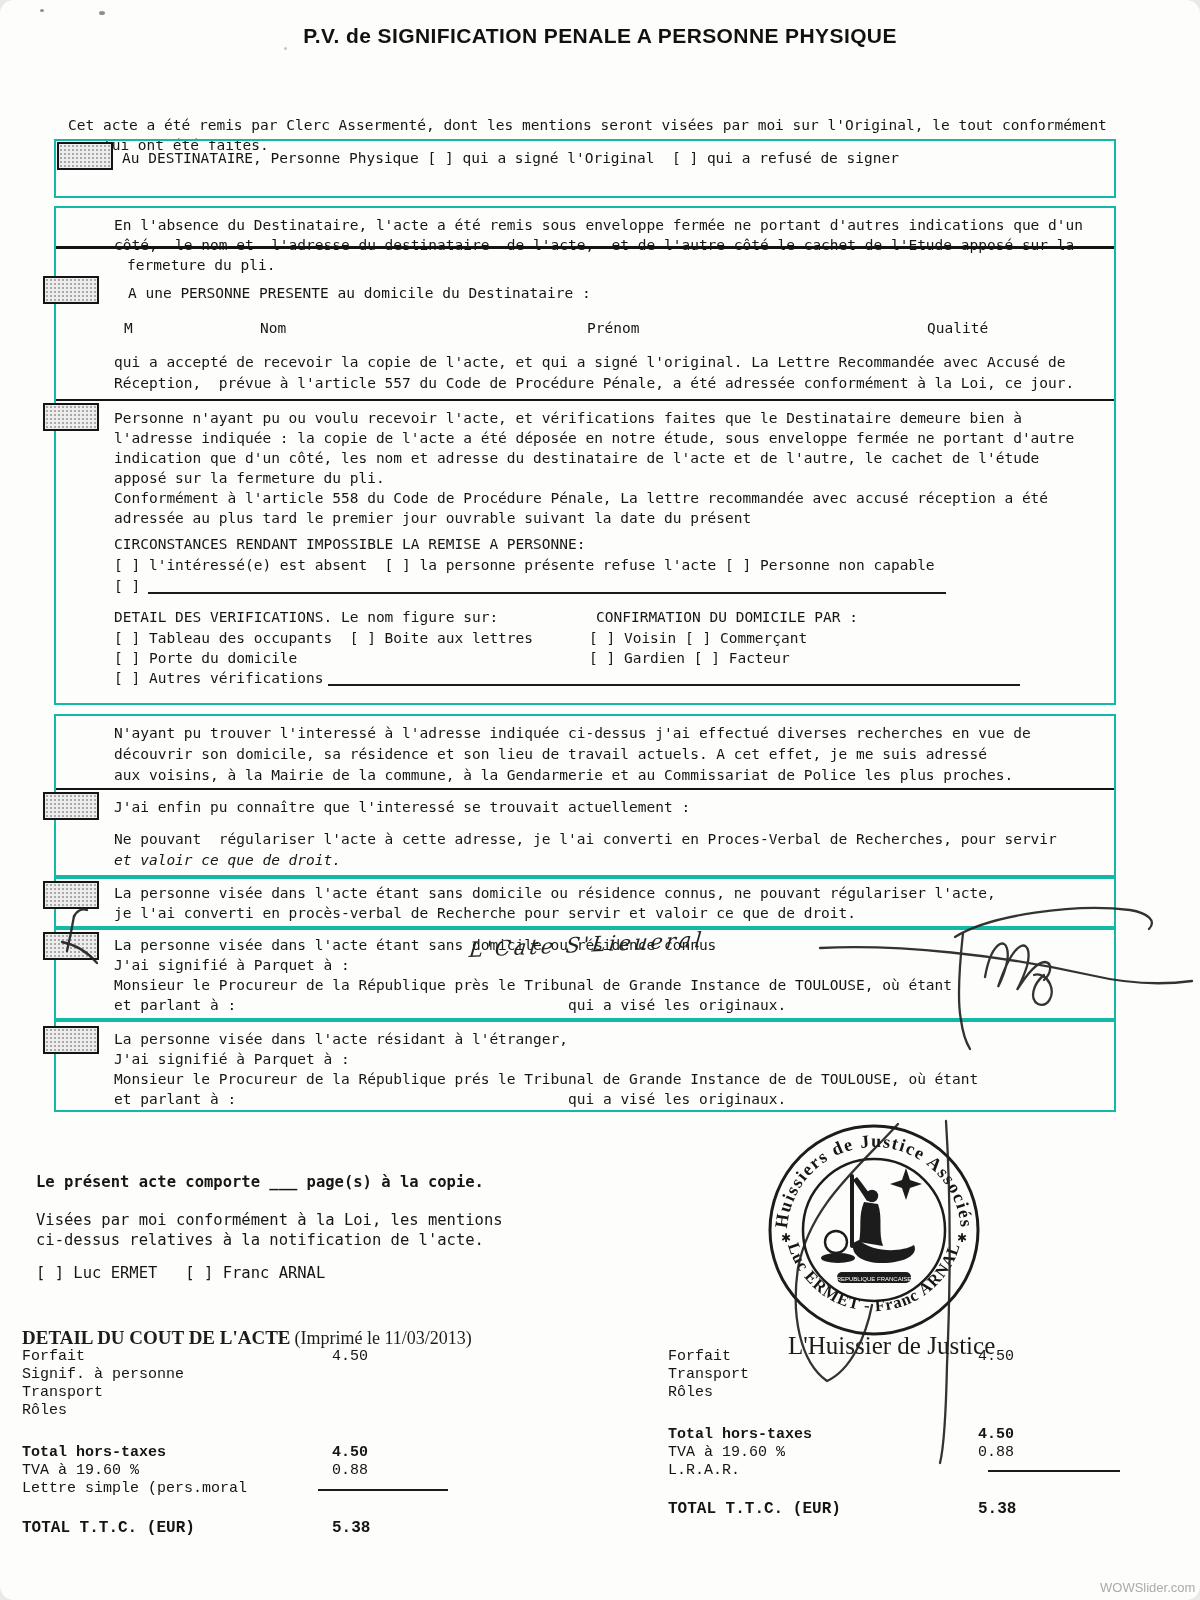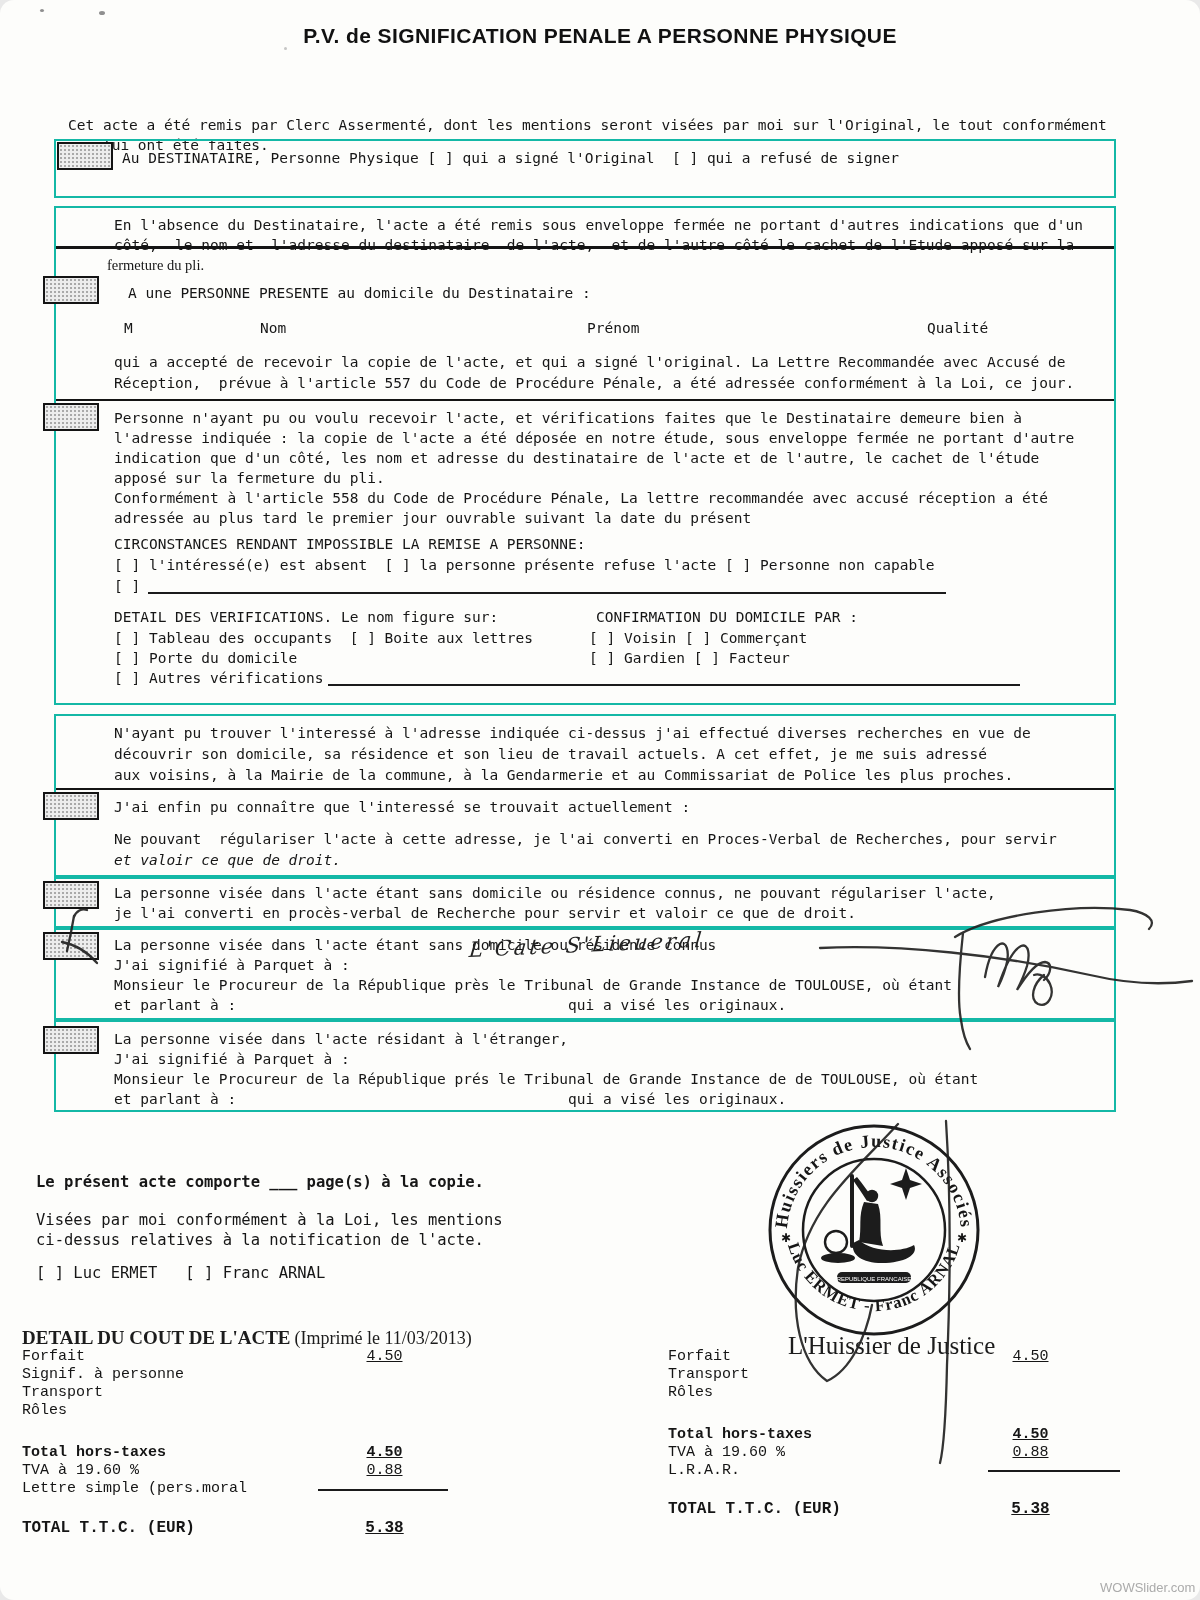--- a/index.html
+++ b/index.html
@@ -8,21 +8,21 @@
   .pre{font-family:"DejaVu Sans Mono",monospace;font-size:14.5px;line-height:20.5px;white-space:pre;color:#161616;}
   .box{position:absolute;border:2px solid #14b8a6;background:transparent;}
   .chk{position:absolute;width:52px;height:24px;border:2px solid #141414;background-color:#ededed;
        background-image:radial-gradient(circle,#a9a9a9 1px,transparent 1.2px);background-size:4px 4px;}
   .hline{position:absolute;height:3px;background:#141414;left:0;right:0;}
   .uline{position:absolute;height:2px;background:#1b1b1b;}
   .title{font-family:"Liberation Sans",sans-serif;font-weight:700;font-size:21px;letter-spacing:.4px;color:#111;}
   .serif{font-family:"Liberation Serif",serif;color:#1c1c1c;}
   .tblrow{display:flex;height:18px;font-family:"Liberation Mono","DejaVu Sans Mono",monospace;font-size:15px;line-height:18px;white-space:pre;color:#151515;}
   .tl{flex:0 0 310px;}
-  .ta{flex:0 0 105px;text-align:center;text-decoration:underline;}
+  .ta{flex:0 0 105px;text-align:left;}
   .b{font-weight:700;margin-top:24px;}
   .hand{font-family:"DejaVu Serif",serif;font-style:italic;font-size:21px;letter-spacing:3px;color:#222;
         transform:rotate(-2.5deg) skewX(-8deg);transform-origin:left bottom;}
   .speck{position:absolute;background:#8f8f8f;border-radius:50%;}
   svg{display:block;}
 </style>
 </head>
 <body>
 
 <div id="page">
@@ -41,21 +41,21 @@
   <div class="box" style="left:54px;top:139px;width:1058px;height:55px;">
     <div class="chk" style="left:1px;top:1px;"></div>
     <div class="abs pre" style="left:66px;top:7px;">Au DESTINATAIRE, Personne Physique [ ] qui a signé l'Original  [ ] qui a refusé de signer</div>
   </div>
 
   <div class="box" style="left:54px;top:206px;width:1058px;height:495px;">
     <div class="hline" style="top:38px;"></div>
 
     <div class="abs pre" style="left:58px;top:7px;">En l'absence du Destinataire, l'acte a été remis sous enveloppe fermée ne portant d'autres indications que d'un</div>
     <div class="abs pre" style="left:58px;top:27px;">côté,  le nom et  l'adresse du destinataire  de l'acte,  et de l'autre côté le cachet de l'Etude apposé sur la</div>
-    <div class="abs pre" style="left:51px;top:47px;font-family:Liberation Serif, serif;">fermeture du pli.</div>
+    <div class="abs pre" style="left:71px;top:47px;">fermeture du pli.</div>
 
     <div class="chk" style="left:-13px;top:68px;"></div>
     <div class="abs pre" style="left:72px;top:75px;">A une PERSONNE PRESENTE au domicile du Destinataire :</div>
 
     <div class="abs pre" style="left:68px;top:110px;">M</div>
     <div class="abs pre" style="left:204px;top:110px;">Nom</div>
     <div class="abs pre" style="left:531px;top:110px;">Prénom</div>
     <div class="abs pre" style="left:871px;top:110px;">Qualité</div>
 
     <div class="abs pre" style="left:58px;top:144px;">qui a accepté de recevoir la copie de l'acte, et qui a signé l'original. La Lettre Recommandée avec Accusé de</div>

